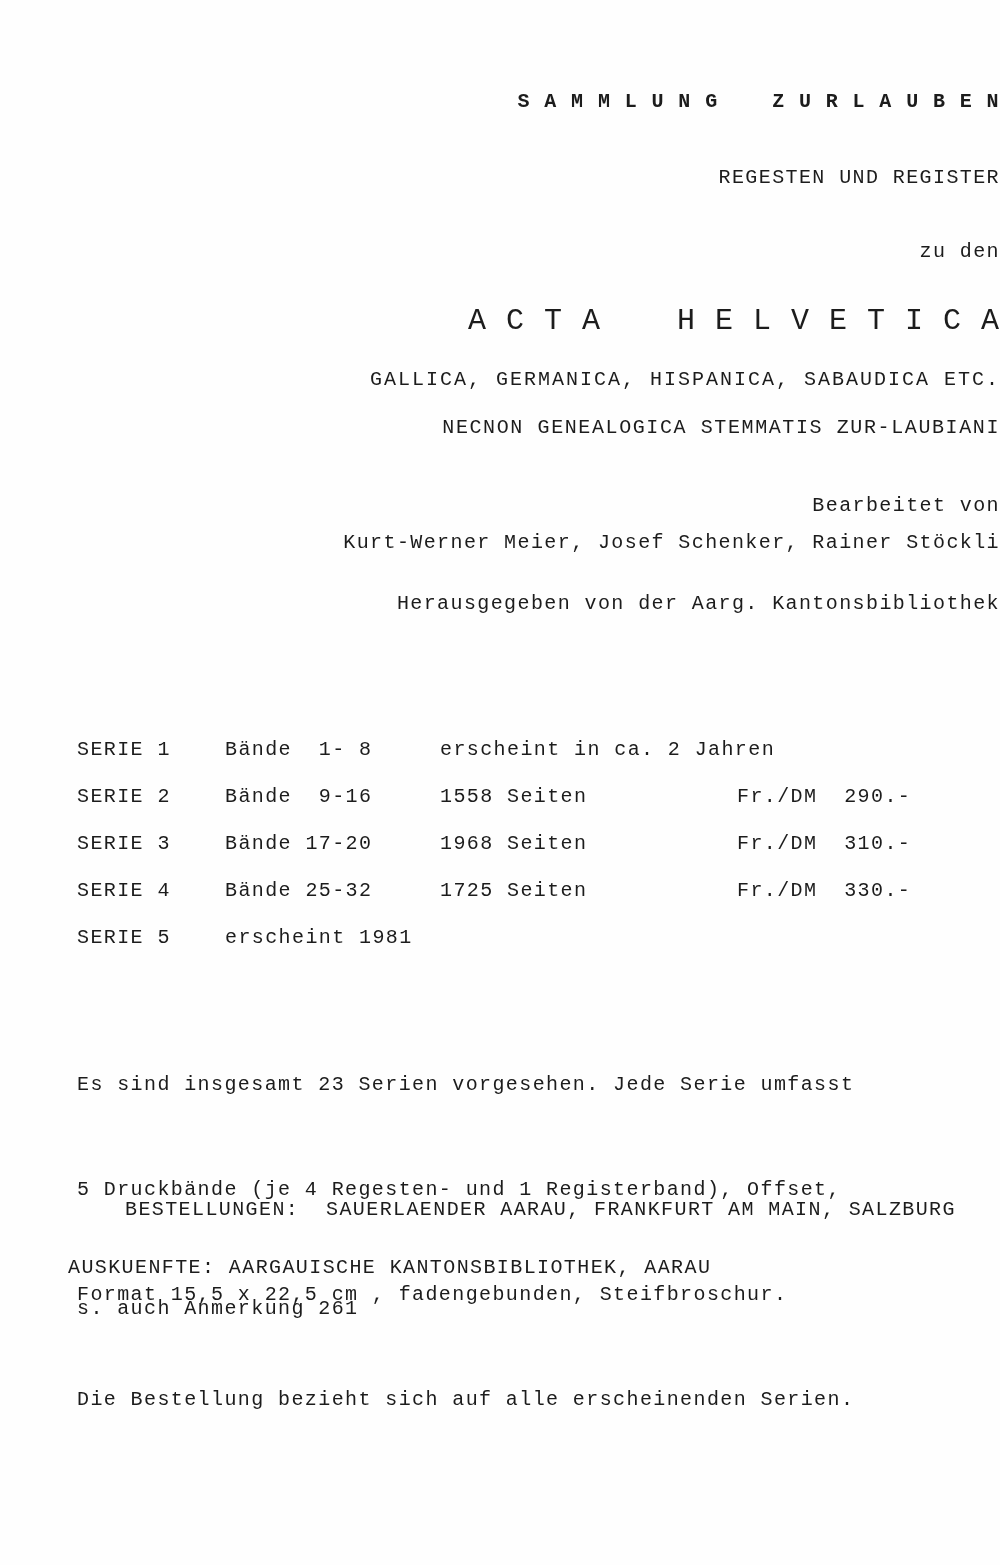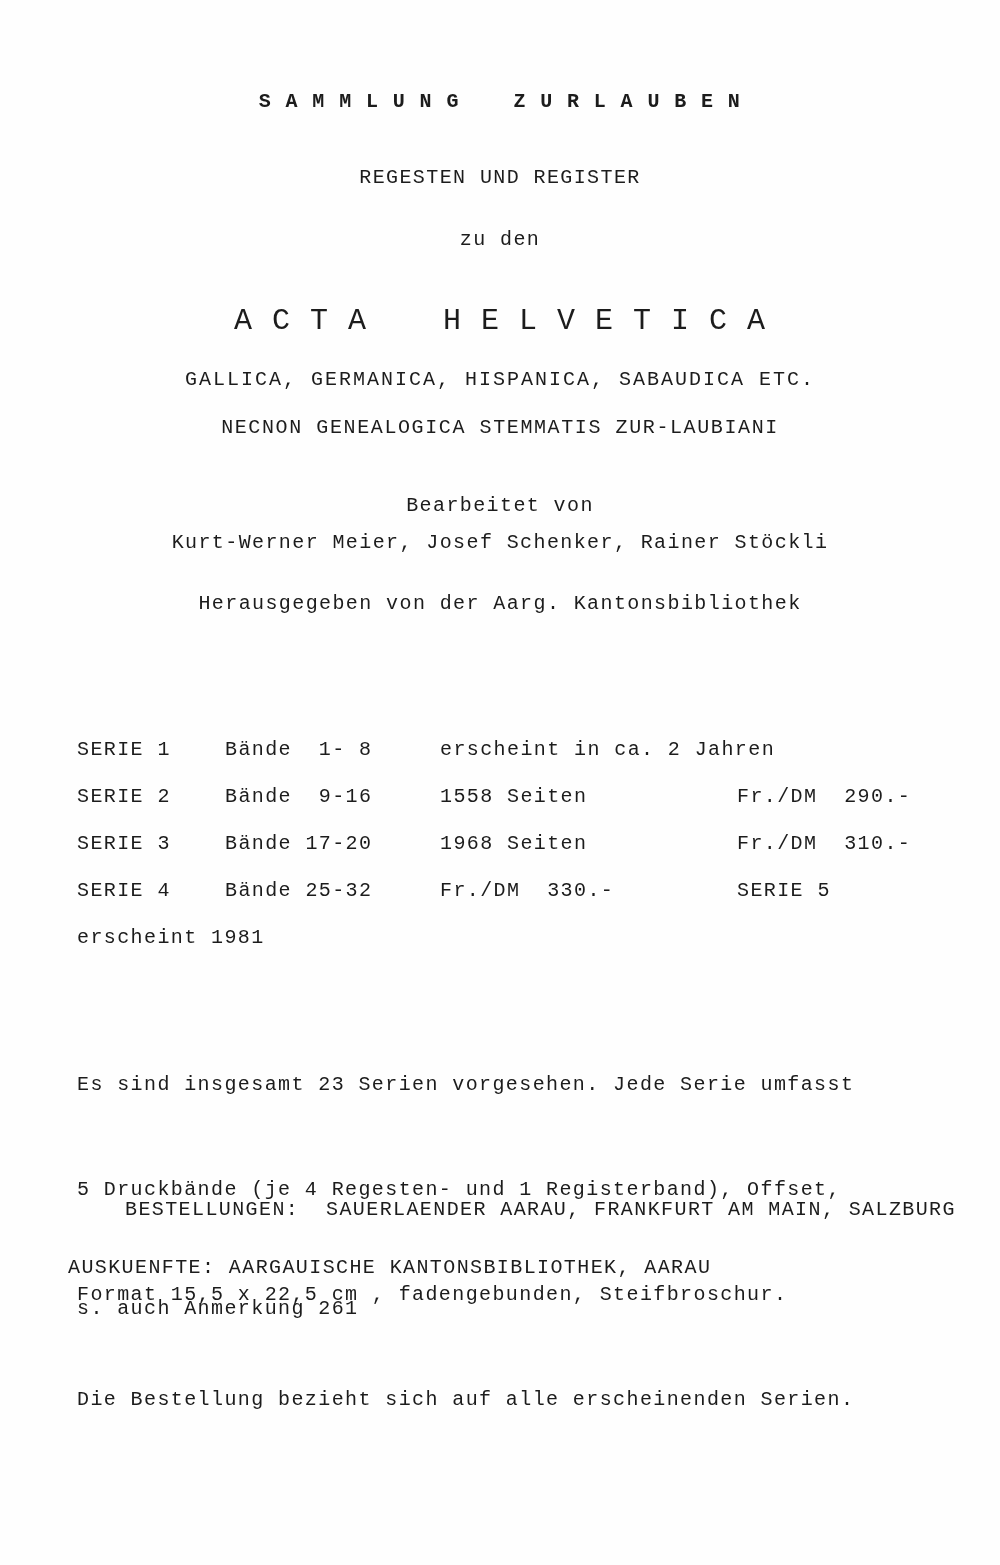--- a/index.html
+++ b/index.html
@@ -19,34 +19,34 @@
     letter-spacing: 1.4px;
     overflow: hidden;
   }
   .abs {
     position: absolute;
     white-space: pre;
   }
   .centered {
     left: 0;
     width: 1000px;
-    text-align: center;
+    text-align: right;
   }
   .left-col {
     left: 77px;
   }
   .collection-title {
     top: 90px;
     font-weight: 600;
   }
   .subtitle {
     top: 166px;
   }
   .connector {
-    top: 228px;
+    top: 240px;
   }
   .main-title {
     top: 304px;
     font-size: 30px;
     letter-spacing: 1px;
   }
   .subtitle2 {
     top: 368px;
     letter-spacing: 2px;
   }
@@ -123,20 +123,21 @@
     <div class="cell">1558 Seiten</div>
     <div class="cell">Fr./DM  290.-</div>
 
     <div class="cell">SERIE 3</div>
     <div class="cell">Bände 17-20</div>
     <div class="cell">1968 Seiten</div>
     <div class="cell">Fr./DM  310.-</div>
 
     <div class="cell">SERIE 4</div>
     <div class="cell">Bände 25-32</div>
+    <div class="cell">1725 Seiten</div>
     <div class="cell">Fr./DM  330.-</div>
 
     <div class="cell">SERIE 5</div>
     <div class="cell">erscheint 1981</div>
     <div class="cell"></div>
   </div>
 
   <div class="abs left-col body-text">
     <div>Es sind insgesamt 23 Serien vorgesehen. Jede Serie umfasst</div>
     <div>5 Druckbände (je 4 Regesten- und 1 Registerband), Offset,</div>

